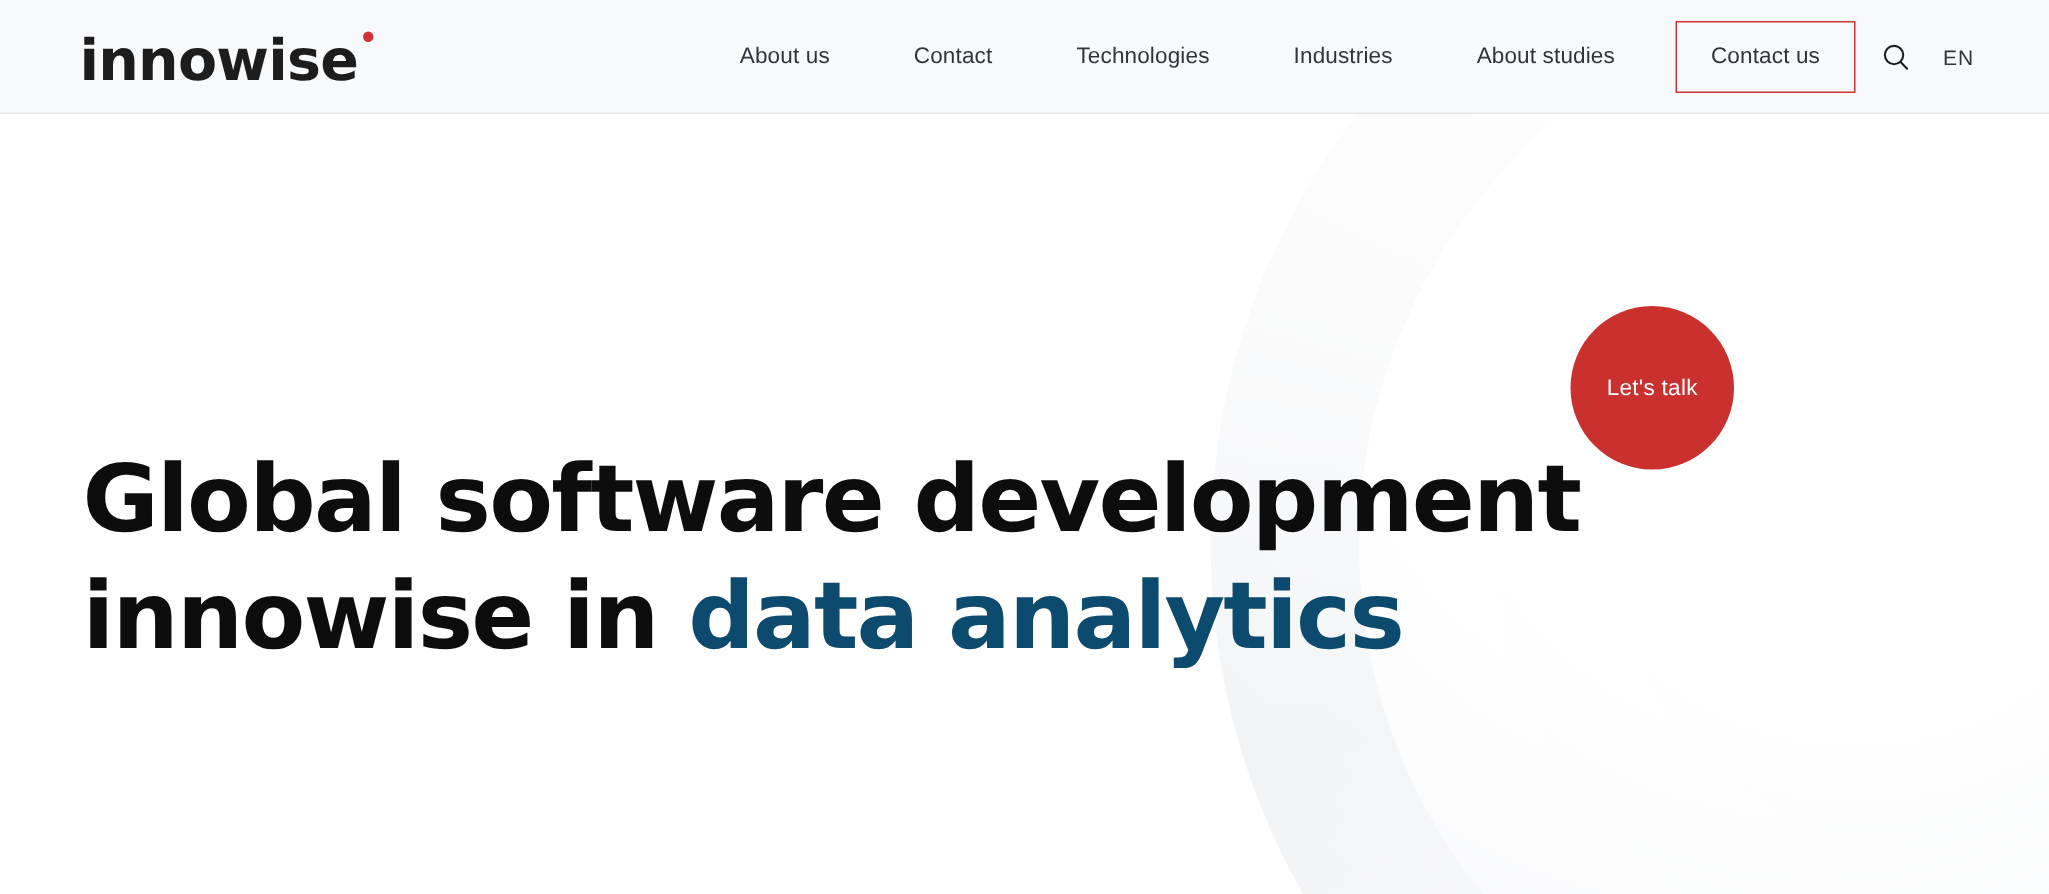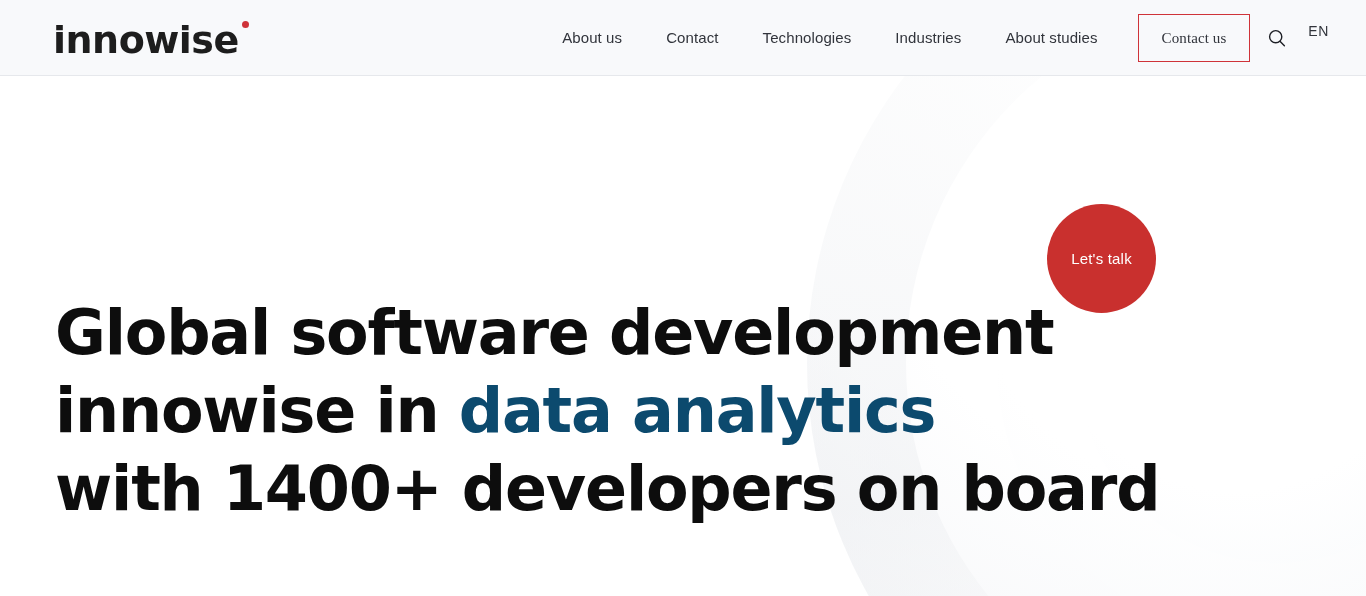--- a/index.html
+++ b/index.html
@@ -59,53 +59,53 @@
   .main-nav {
     margin-left: auto;
     display: flex;
     align-items: center;
     height: 100%;
   }
   .nav-list {
     display: flex;
     align-items: center;
     list-style: none;
-    gap: 0;
+    gap: 12px;
   }
   .nav-link {
     display: block;
     font-size: 15px;
     font-weight: 400;
     color: #31343b;
     text-decoration: none;
     padding: 0 22px;
     white-space: nowrap;
     letter-spacing: 0.1px;
   }
 
   .contact-btn {
     margin-left: 18px;
     height: 48px;
     padding: 0 23px;
     border: 1px solid #cf3339;
     background: transparent;
     color: #31343b;
-    font-family: Liberation Serif, serif;
+    font-family: Liberation Sans, sans-serif;
     font-size: 15px;
     line-height: 46px;
     letter-spacing: 0.1px;
     cursor: pointer;
     white-space: nowrap;
   }
 
   .header-tools {
     display: flex;
-    align-items: flex-start;
+    align-items: center;
     margin-left: 12px;
-    padding-right: 37px;
+    padding-right: 50px;
   }
   .search-btn {
     width: 30px;
     height: 30px;
     display: flex;
     align-items: center;
     justify-content: center;
     background: none;
     border: 0;
     cursor: pointer;
@@ -266,17 +266,16 @@
     <div class="ring ring-3"></div>
     <div class="ring ring-4"></div>
   </div>
 
   <button class="lets-talk">Let's talk</button>
 
   <div class="hero-copy">
     <h1 class="hero-title">
       <span class="tline">Global software development</span>
       <span class="tline"><span>innowise in </span><span class="accent">data analytics</span></span>
-      <span class="tline">with 1400+ developers on board</span>
     </h1>
   </div>
 
 </section>
 
 </body></html>

